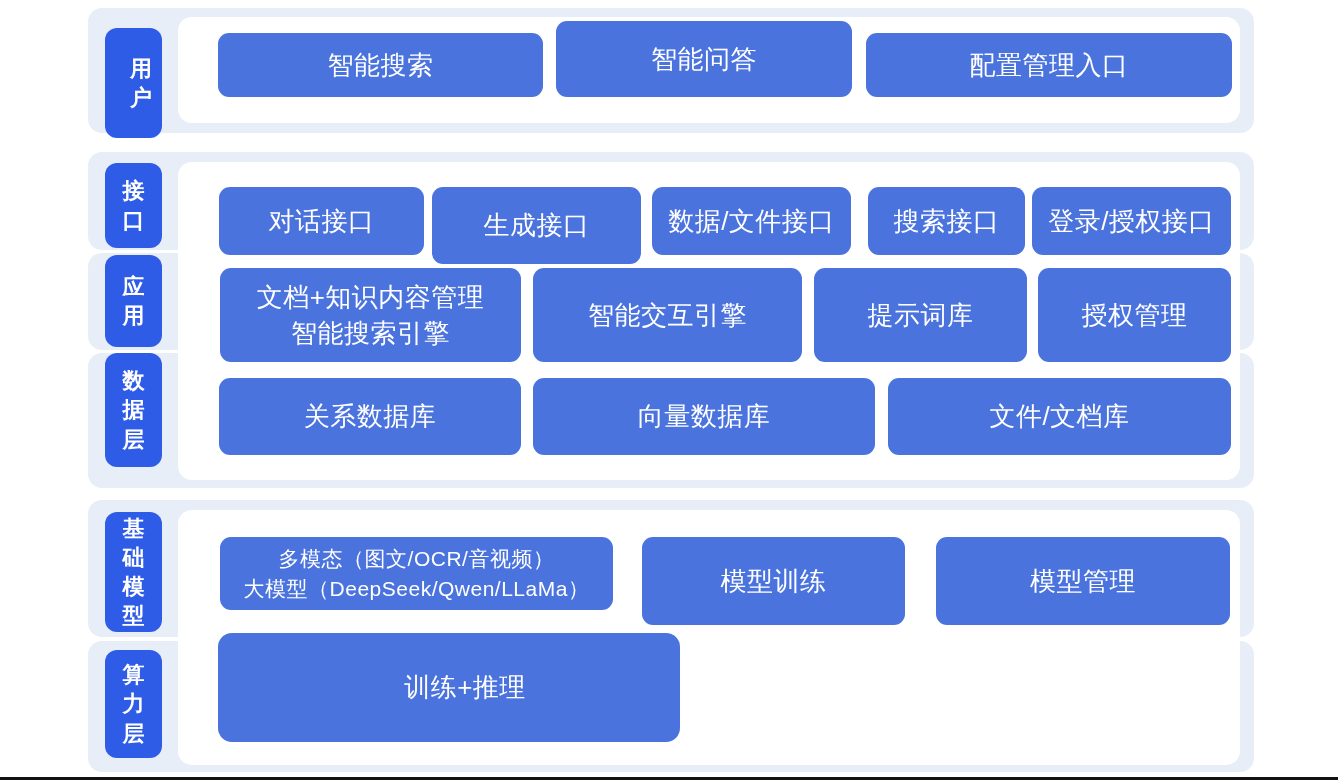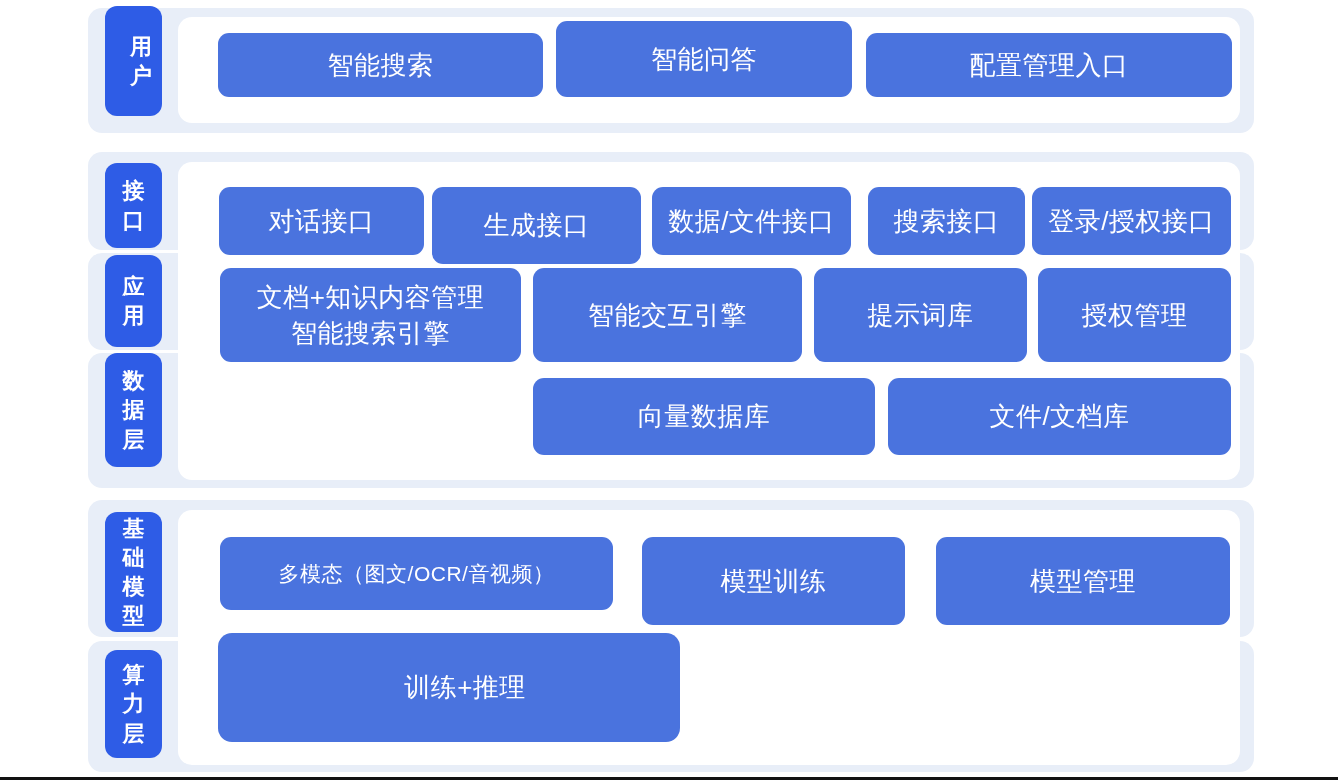--- a/index.html
+++ b/index.html
@@ -41,21 +41,21 @@
     position:absolute;left:0;top:777px;width:1338px;height:3px;background:var(--bottom-line);
   }
 </style>
 </head>
 <body>
 
 <div class="stage">
 
   <div class="panel" style="top:8px;height:125px;"></div>
   <div class="card" style="left:178px;top:17px;width:1062px;height:106px;"></div>
-  <div class="vlabel" style="top:6px;height:110px;padding-left:15px;">
+  <div class="vlabel" style="top:28px;height:110px;padding-left:15px;">
     <span>用户</span>
   </div>
   <div class="box" style="left:218px;top:33px;width:325px;height:64px;">
     <span>智能搜索</span>
   </div>
   <div class="box" style="left:556px;top:21px;width:296px;height:76px;">
     <span>智能问答</span>
   </div>
   <div class="box" style="left:866px;top:33px;width:366px;height:64px;">
     <span>配置管理入口</span>
@@ -99,40 +99,44 @@
   <div class="box" style="left:533px;top:268px;width:269px;height:94px;">
     <span>智能交互引擎</span>
   </div>
   <div class="box" style="left:814px;top:268px;width:213px;height:94px;">
     <span>提示词库</span>
   </div>
   <div class="box" style="left:1038px;top:268px;width:193px;height:94px;">
     <span>授权管理</span>
   </div>
 
+  <div class="box" style="left:219px;top:378px;width:302px;height:77px;">
+    <span>关系数据库</span>
+  </div>
   <div class="box" style="left:533px;top:378px;width:342px;height:77px;">
     <span>向量数据库</span>
   </div>
   <div class="box" style="left:888px;top:378px;width:343px;height:77px;">
     <span>文件/文档库</span>
   </div>
 
   <div class="panel" style="top:500px;height:137px;"></div>
   <div class="panel" style="top:641px;height:131px;"></div>
   <div class="card" style="left:178px;top:510px;width:1062px;height:255px;"></div>
 
   <div class="vlabel" style="top:512px;height:120px;">
     <span>基础模型</span>
   </div>
   <div class="vlabel" style="top:650px;height:108px;">
     <span>算力层</span>
   </div>
 
   <div class="box" style="left:220px;top:537px;width:393px;height:73px;font-size:21px;">
     <span>多模态（图文/OCR/音视频）</span>
+    <span>大模型（DeepSeek/Qwen/LLaMa）</span>
   </div>
   <div class="box" style="left:642px;top:537px;width:263px;height:88px;">
     <span>模型训练</span>
   </div>
   <div class="box" style="left:936px;top:537px;width:294px;height:88px;">
     <span>模型管理</span>
   </div>
 
   <div class="box big" style="left:218px;top:633px;width:462px;height:109px;padding-left:32px;">
     <span>训练+推理</span>

